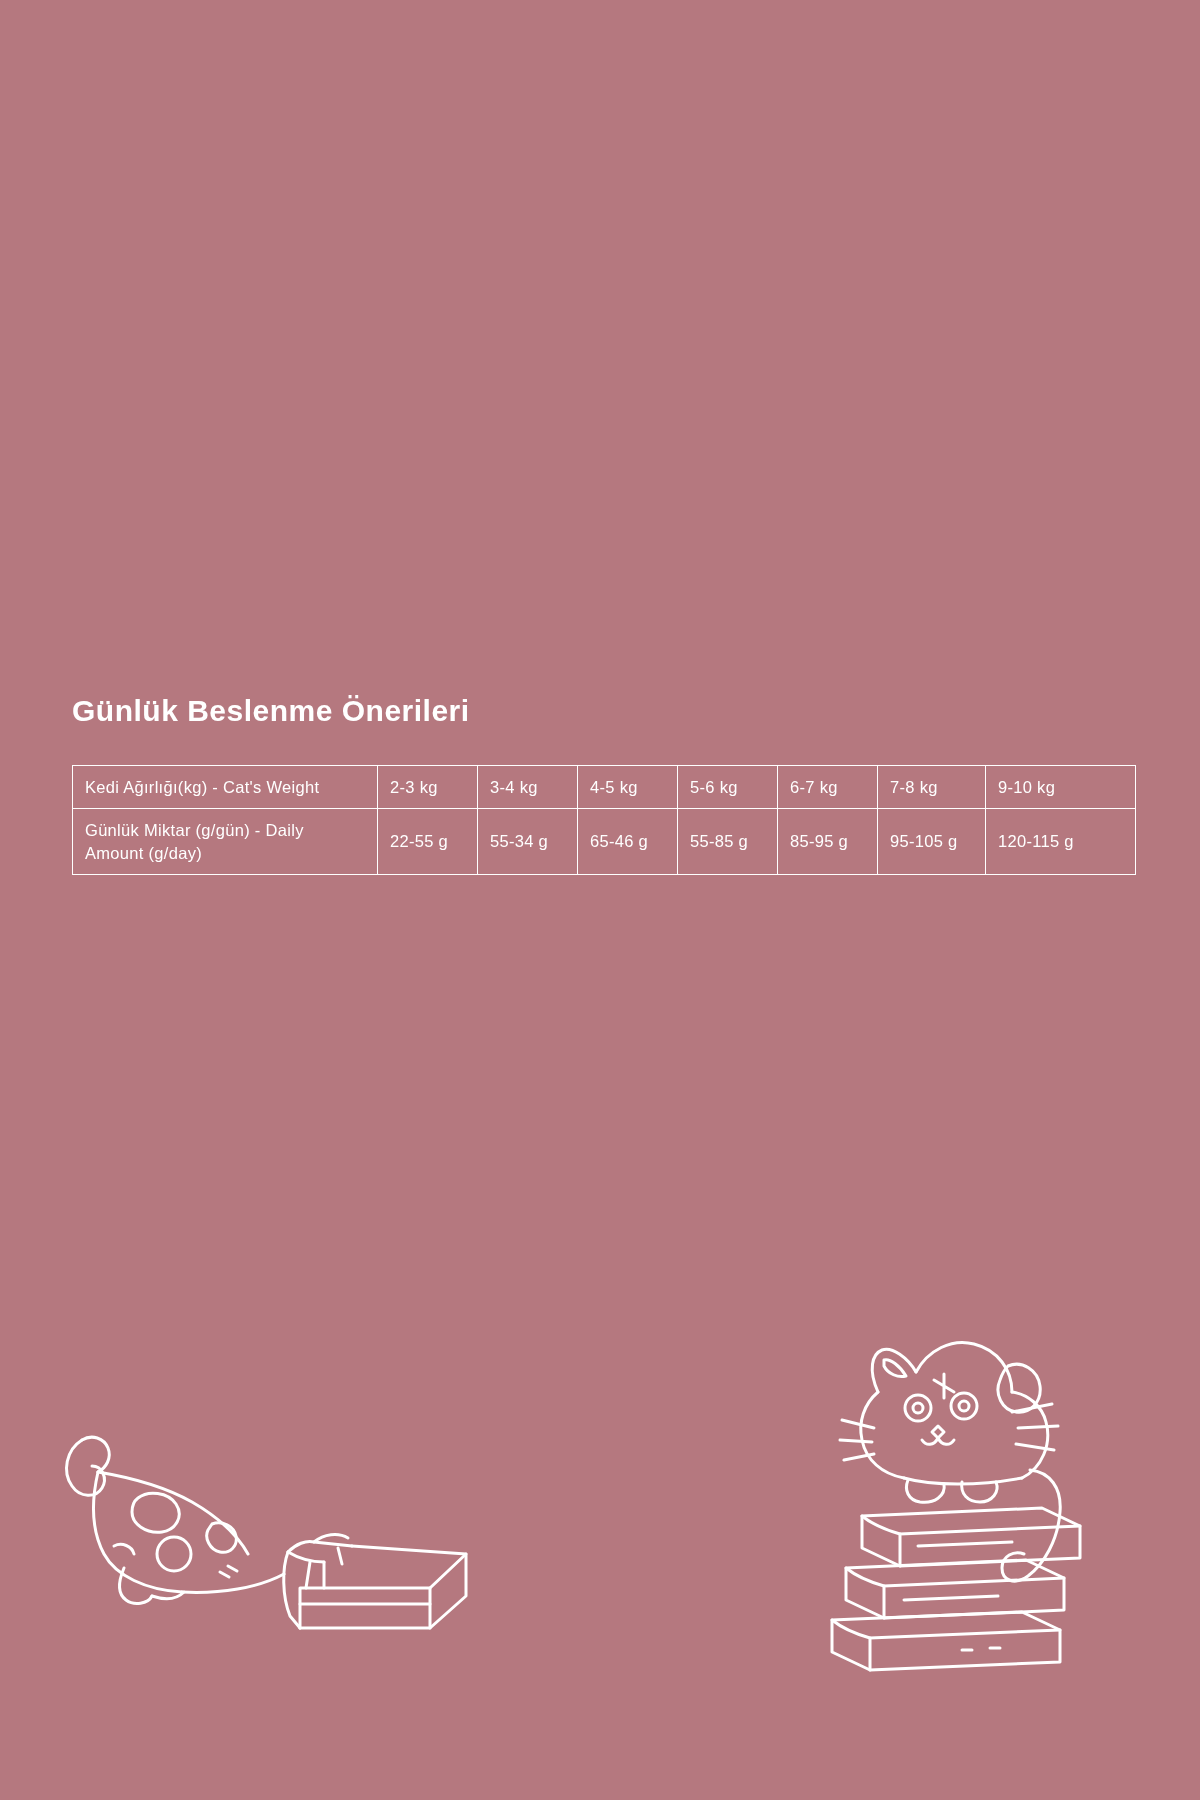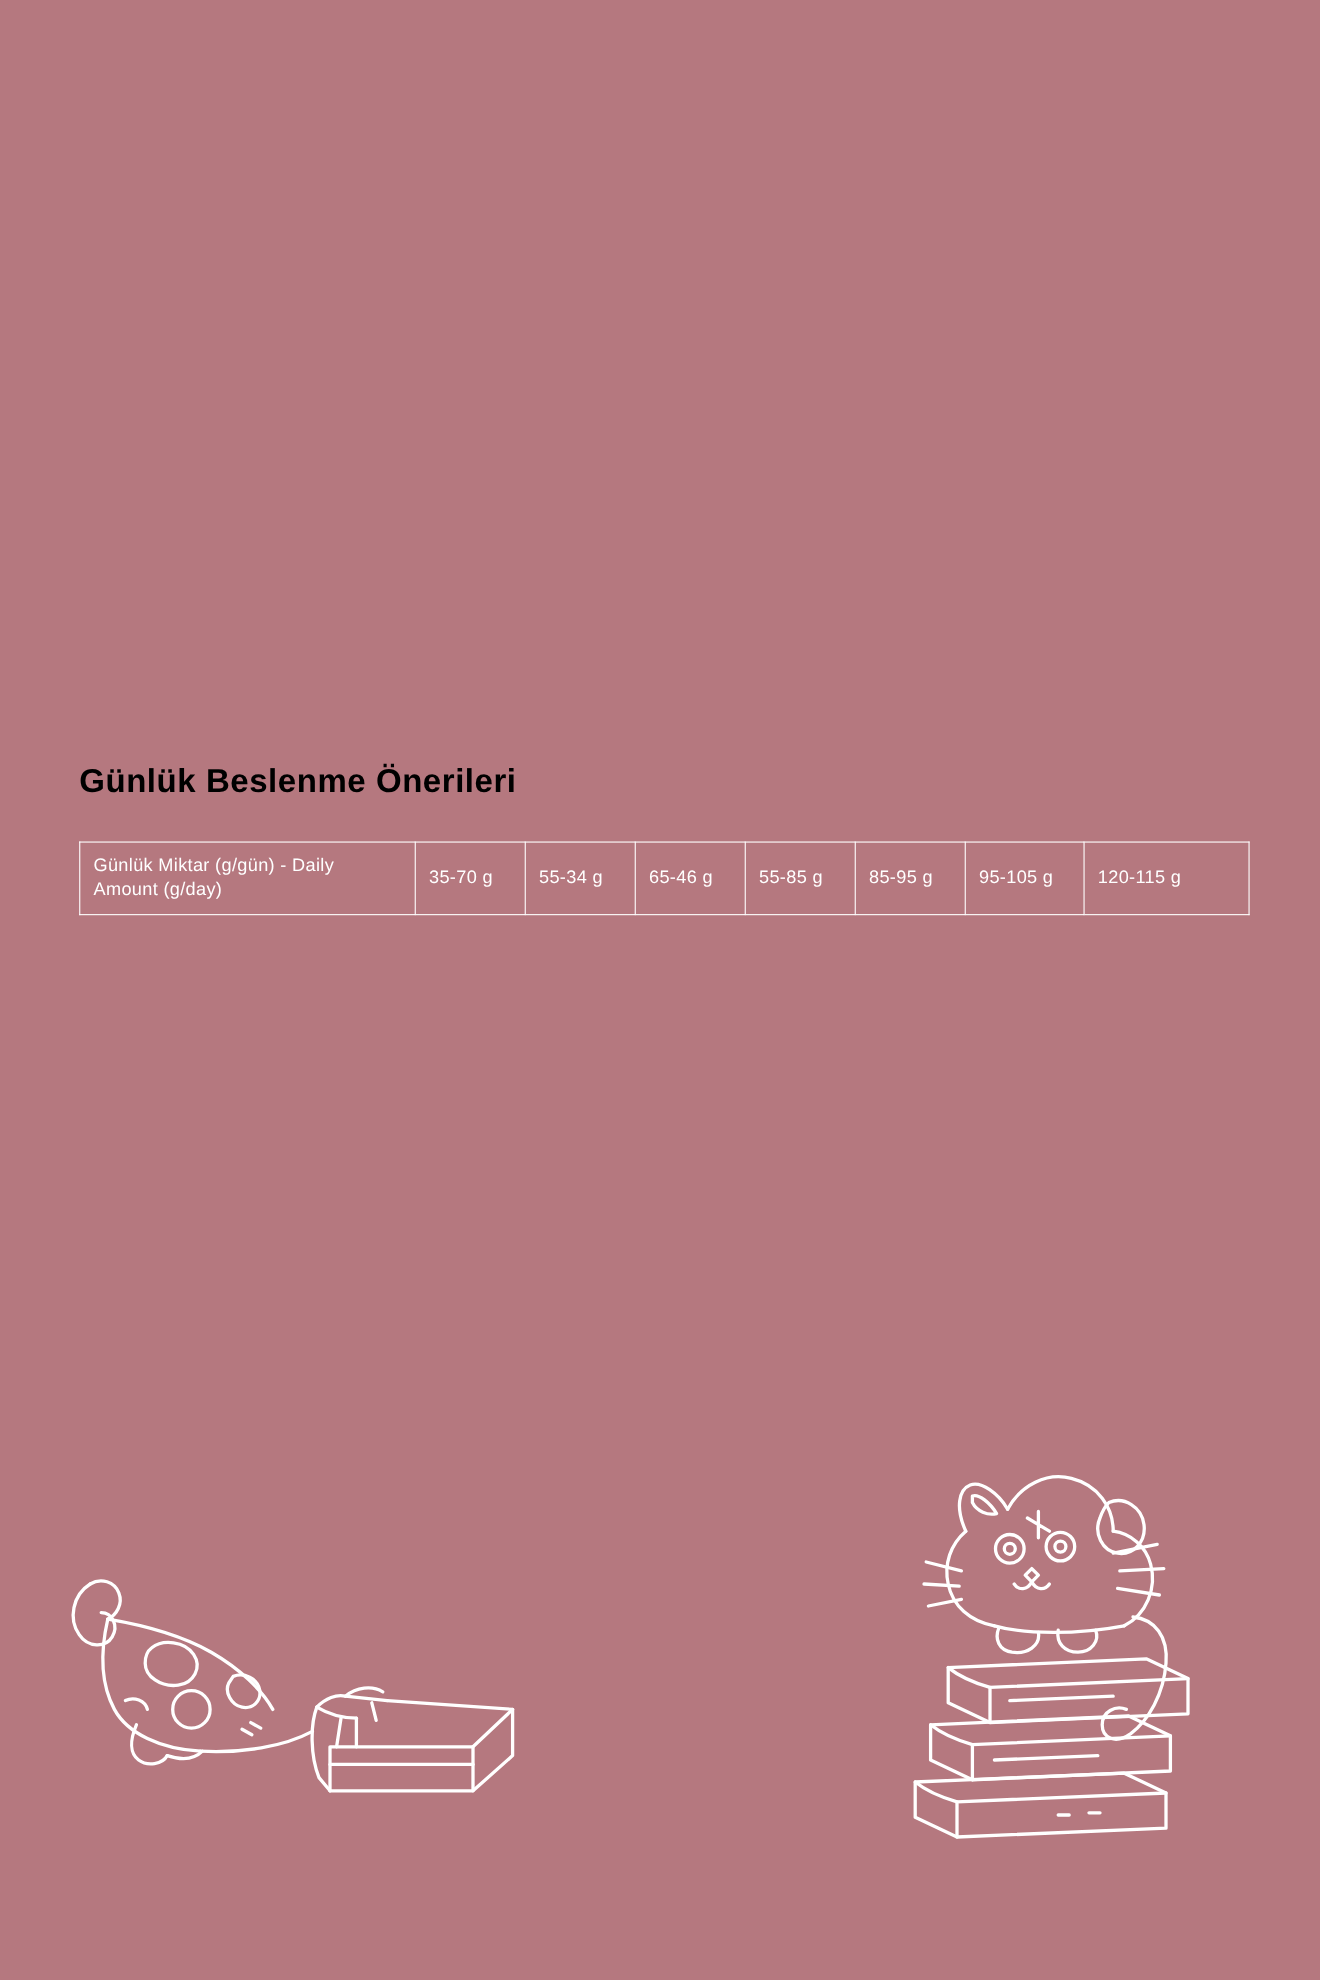--- a/index.html
+++ b/index.html
@@ -19,21 +19,21 @@
     position: absolute;
     inset: 0;
   }
 
   .title {
     position: absolute;
     left: 72px;
     top: 694px;
     font-size: 30px;
     font-weight: bold;
-    color: #000000;
+    color: #ffffff;
     letter-spacing: 0.5px;
     white-space: nowrap;
   }
 
   .feeding-table {
     position: absolute;
     left: 72px;
     top: 765px;
     width: 1055px;
     border-collapse: collapse;
@@ -89,23 +89,33 @@
       <col class="label-col">
       <col class="val-col">
       <col class="val-col">
       <col class="val-col">
       <col class="val-col">
       <col class="val-col">
       <col class="val-col-wide">
       <col class="val-col-wider">
     </colgroup>
     <tbody>
+      <tr class="row-header">
+        <td class="cell-label">Kedi Ağırlığı(kg) - Cat's Weight</td>
+        <td>2-3 kg</td>
+        <td>3-4 kg</td>
+        <td>4-5 kg</td>
+        <td>5-6 kg</td>
+        <td>6-7 kg</td>
+        <td>7-8 kg</td>
+        <td>9-10 kg</td>
+      </tr>
       <tr class="row-values">
         <td class="cell-label">Günlük  Miktar (g/gün) - Daily Amount (g/day)</td>
-        <td>35-70 g</td>
+        <td>22-55 g</td>
         <td>55-34 g</td>
         <td>65-46 g</td>
         <td>55-85 g</td>
         <td>85-95 g</td>
         <td>95-105 g</td>
         <td>120-115 g</td>
       </tr>
     </tbody>
   </table>
 

